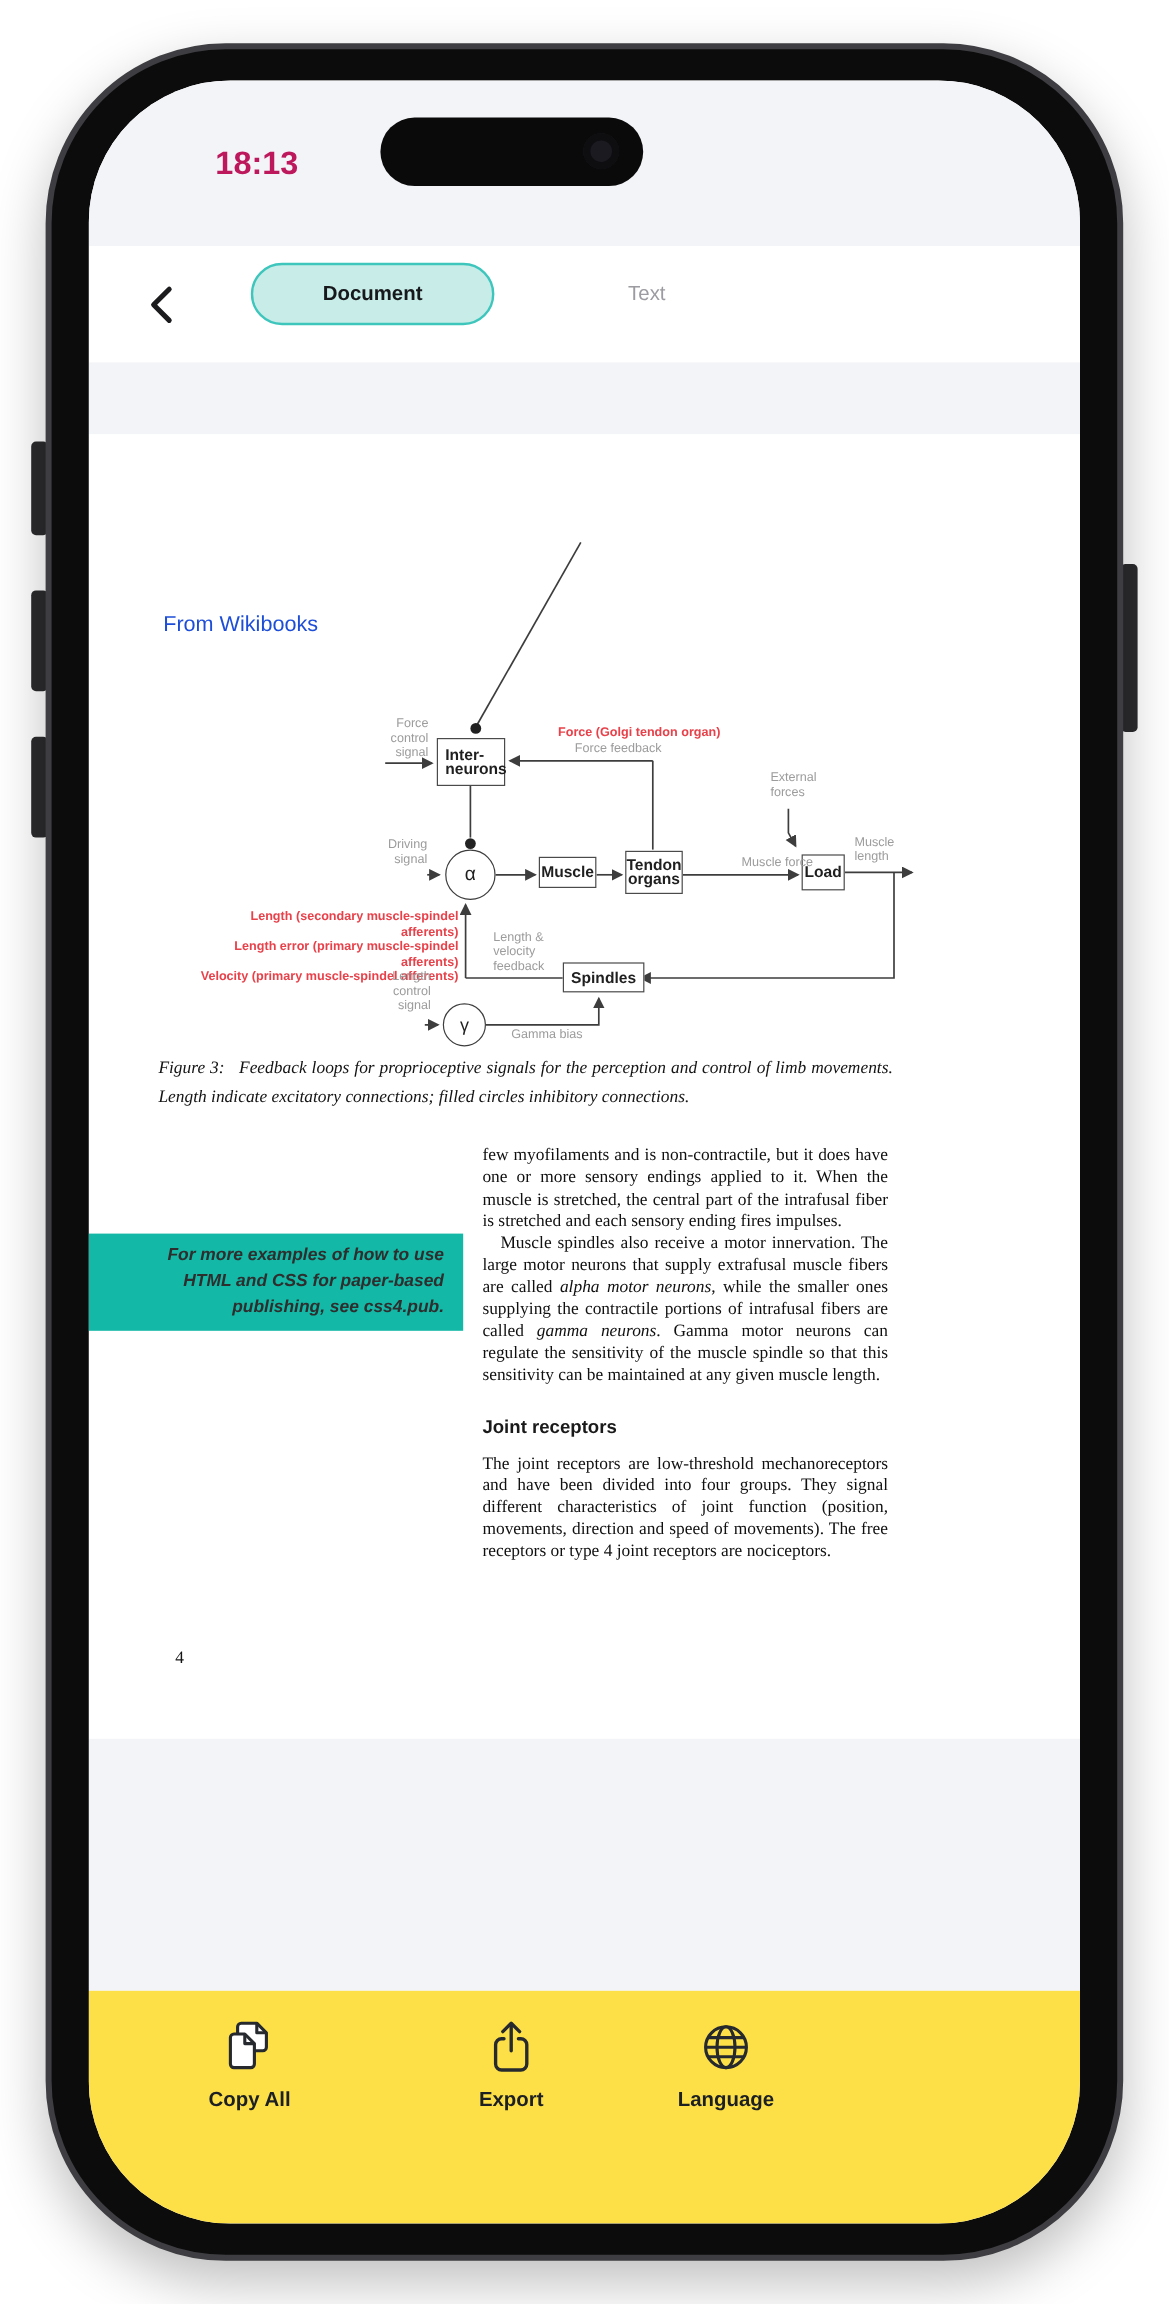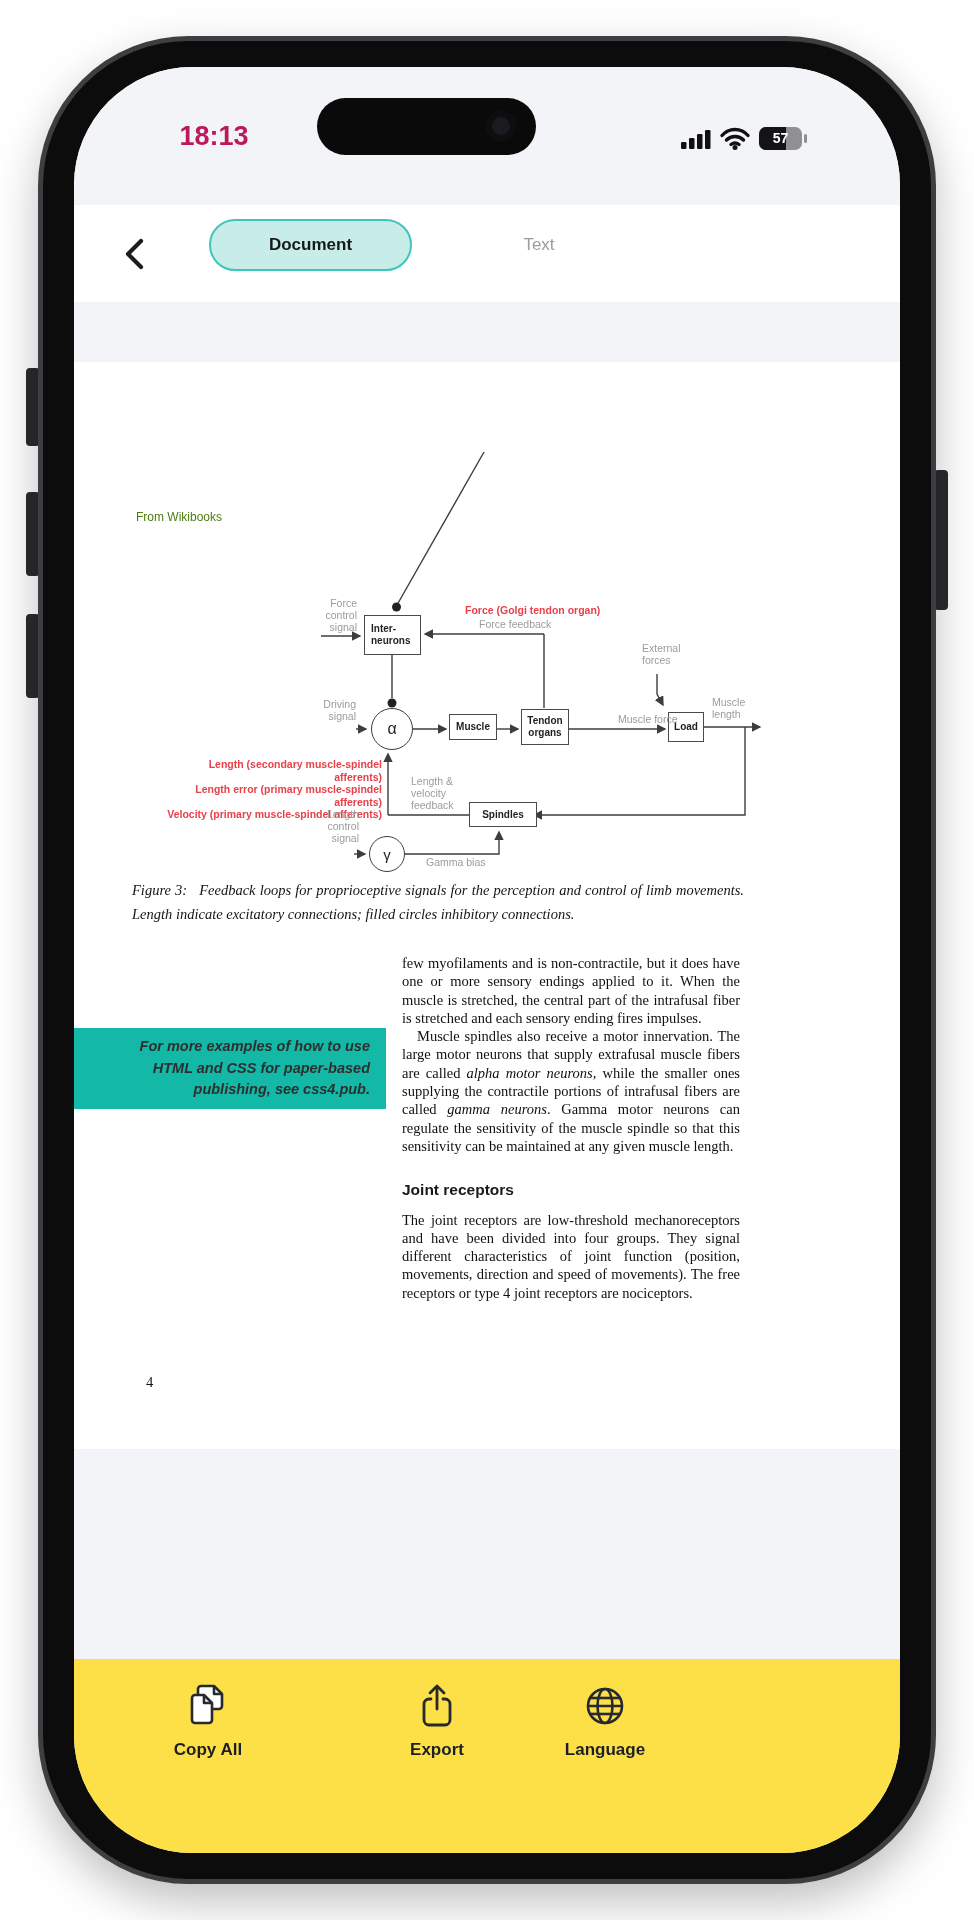--- a/index.html
+++ b/index.html
@@ -31,24 +31,24 @@
     color:#fff;font-size:14px;font-weight:700;}
   .bat-nub{width:3px;height:9px;border-radius:2px;background:#8f8f94;margin-left:2px;}
   
   .chev{left:48px;top:170px;}
   .tab-doc{left:135px;top:152px;width:203px;height:52px;border-radius:26px;background:#c8ece8;
     border:2.5px solid #3ec6bd;display:flex;align-items:center;justify-content:center;
     font-size:17px;font-weight:700;color:#17181c;box-sizing:border-box;}
   .tab-text{left:410px;top:152px;width:110px;height:52px;display:flex;align-items:center;justify-content:center;
     font-size:17px;font-weight:500;color:#9b9ba1;}
   
-  .wikibooks{left:62px;top:148px;font-size:12px;color:#4d7c0f;text-align:center;}
+  .wikibooks{left:62px;top:148px;font-size:18px;color:#1d4ed8;text-align:center;}
   .diagram{left:90px;top:80px;width:640px;height:430px;}
   .dbox{position:absolute;border:1.4px solid #4a4a4a;background:#fff;display:flex;align-items:center;
-    justify-content:center;font-size:10px;font-weight:600;color:#1f1f1f;line-height:12px;text-align:center;
+    justify-content:center;font-size:13px;font-weight:600;color:#1f1f1f;line-height:12px;text-align:center;
     box-sizing:border-box;}
   .dcirc{position:absolute;border:1.4px solid #3d3d3d;border-radius:50%;background:#fff;display:flex;
     align-items:center;justify-content:center;color:#1f1f1f;box-sizing:border-box;}
   .dlab{position:absolute;font-size:10.5px;line-height:12px;color:#9c9c9c;font-weight:500;white-space:pre-line;}
   .dred{position:absolute;font-size:10.5px;line-height:12.5px;font-weight:700;color:#e8414a;white-space:pre-line;text-align:right;}
   .caption{left:58px;top:516px;width:612px;font-family:"Liberation Serif",serif;font-style:italic;
     font-size:14.5px;line-height:24px;color:#141414;text-align:justify;}
   .caption .figlab{margin-right:12px;}
   .body-col{left:328px;top:592px;width:338px;font-family:"Liberation Serif",serif;font-size:14.5px;
     line-height:18.3px;color:#101010;text-align:justify;}
@@ -72,41 +72,20 @@
 <div class="side-btn" style="left:26px;top:614px;width:14px;height:84px;"></div>
 <div class="side-btn" style="left:934px;top:470px;width:14px;height:140px;"></div>
 
 <div class="phone">
   <div class="screen">
 
     <div class="region-status">
       <div class="abs time">18:13</div>
       <div class="abs island">
         <div class="camera"></div>
-      </div>
-      <div class="abs sticons">
-        <svg width="30" height="22" viewBox="0 0 30 22">
-          <rect x="0" y="15" width="5.5" height="7" rx="1.3" fill="#111"></rect>
-          <rect x="8" y="11" width="5.5" height="11" rx="1.3" fill="#111"></rect>
-          <rect x="16" y="7" width="5.5" height="15" rx="1.3" fill="#111"></rect>
-          <rect x="24" y="3" width="5.5" height="19" rx="1.3" fill="#111"></rect>
-        </svg>
-        <svg width="32" height="26" viewBox="0 0 32 26">
-          <path d="M3,10.5 A17,17 0 0 1 29,10.5" stroke="#111" stroke-width="3.4" fill="none" stroke-linecap="round"></path>
-          <path d="M7.5,15 A12,12 0 0 1 24.5,15" stroke="#111" stroke-width="3.4" fill="none" stroke-linecap="round"></path>
-          <path d="M12,19.5 A6.5,6.5 0 0 1 20,19.5" stroke="#111" stroke-width="3.4" fill="none" stroke-linecap="round"></path>
-          <circle cx="16" cy="22.5" r="2.5" fill="#111"></circle>
-        </svg>
-        <div class="bat">
-          <div class="bat-body">
-            <div class="bat-fill"></div>
-            <div class="bat-num">57</div>
-          </div>
-          <div class="bat-nub"></div>
-        </div>
       </div>
     </div>
 
     <div class="region-nav"></div>
     <svg class="abs chev" width="26" height="34" viewBox="0 0 26 34">
       <polyline points="19,4 6,17 19,30" stroke="#1c1c1e" stroke-width="4.2" fill="none" stroke-linecap="round" stroke-linejoin="round"></polyline>
     </svg>
     <div class="abs tab-doc">
       <span>Document</span>
     </div>
@@ -207,21 +186,21 @@
         <svg width="46" height="50" viewBox="0 0 46 50">
           <g stroke="#26292e" stroke-width="2.6" fill="#ffffff" stroke-linejoin="round">
             <path d="M16,5 h13 l8,8 v12 a3,3 0 0 1 -3,3 h-18 a3,3 0 0 1 -3,-3 v-17 a3,3 0 0 1 3,-3 z"></path>
             <path d="M29,5 v8 h8" fill="none"></path>
             <path d="M10,14 h9 l8,8 v17 a3,3 0 0 1 -3,3 h-14 a3,3 0 0 1 -3,-3 v-22 a3,3 0 0 1 3,-3 z"></path>
             <path d="M19,14 v8 h8" fill="none"></path>
           </g>
         </svg>
         <div class="tb-label">Copy All</div>
       </div>
-      <div class="tb-btn" style="left:288px;">
+      <div class="tb-btn" style="left:277px;">
         <svg width="46" height="50" viewBox="0 0 46 50">
           <g stroke="#26292e" stroke-width="2.8" fill="none" stroke-linecap="round" stroke-linejoin="round">
             <path d="M17,18 h-2 a5,5 0 0 0 -5,5 v16 a5,5 0 0 0 5,5 h16 a5,5 0 0 0 5,-5 v-16 a5,5 0 0 0 -5,-5 h-2"></path>
             <path d="M23,28 V6"></path>
             <path d="M16,12 L23,5 L30,12"></path>
           </g>
         </svg>
         <div class="tb-label">Export</div>
       </div>
       <div class="tb-btn" style="left:456px;">

